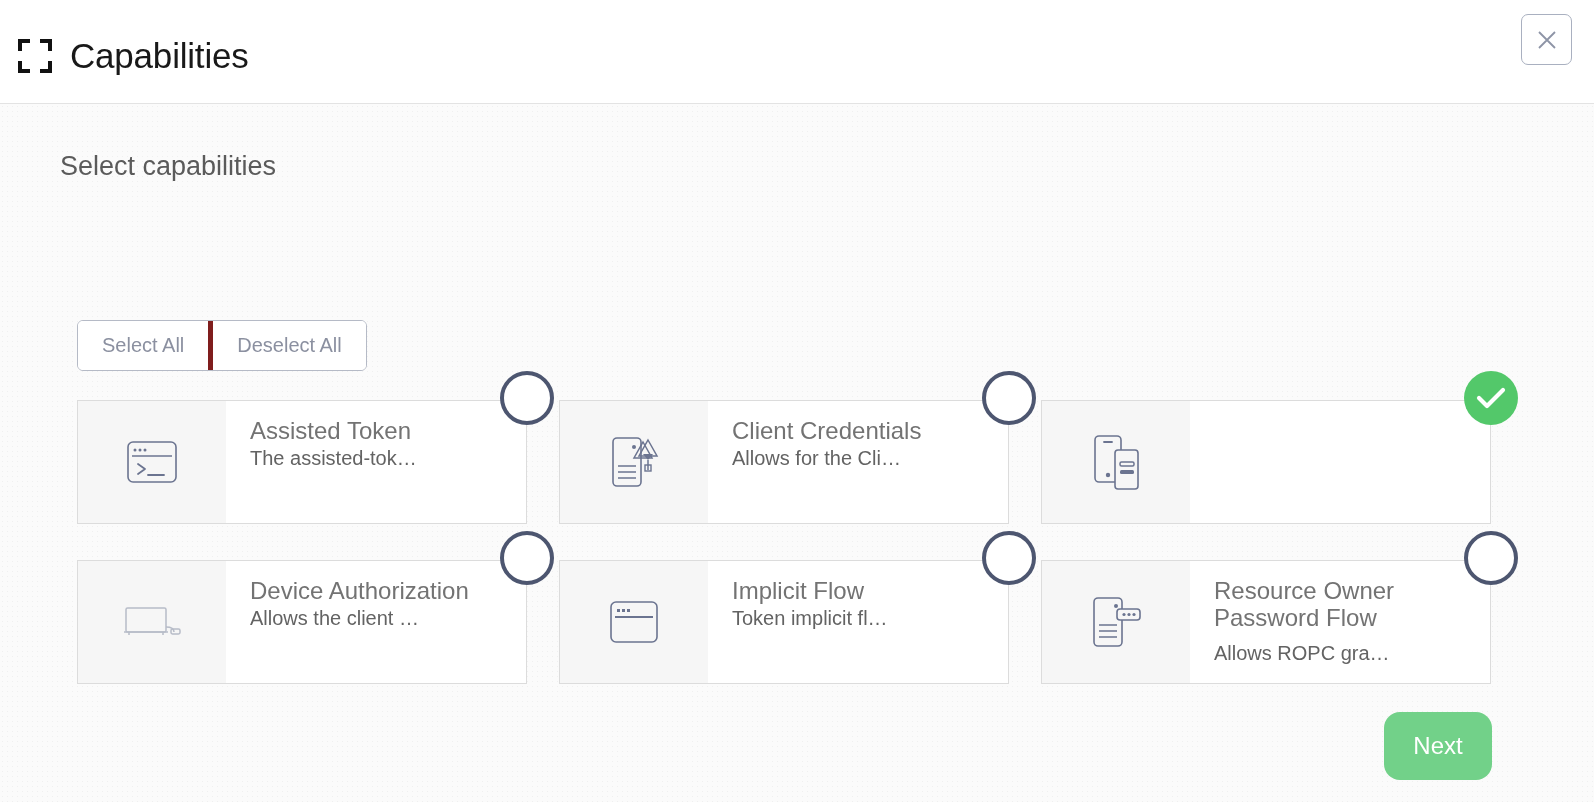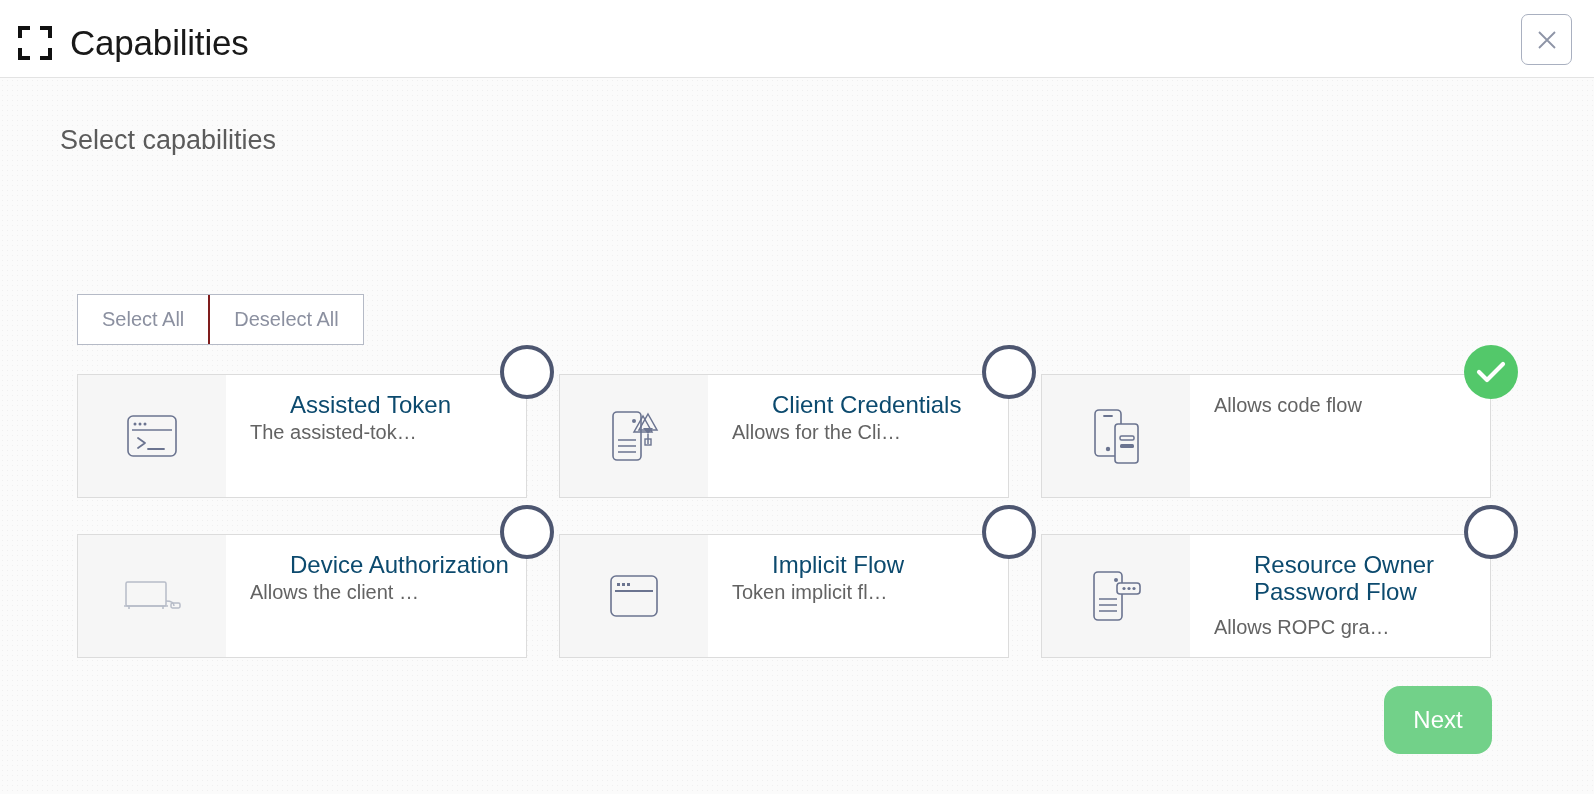--- a/index.html
+++ b/index.html
@@ -9,21 +9,21 @@
     width: 1594px;
     height: 802px;
     background: #ffffff;
     font-family: "Liberation Sans", sans-serif;
     overflow: hidden;
   }
 
   
   .titlebar {
     position: relative;
-    height: 78px;
+    height: 104px;
     background: #ffffff;
     border-bottom: 1px solid #e3e3e3;
     display: flex;
     align-items: center;
     padding: 8px 24px 0 18px;
   }
   .title-left {
     display: flex;
     align-items: center;
     gap: 18px;
@@ -85,36 +85,36 @@
     line-height: 1;
   }
 
   
   .btn-group {
     position: absolute;
     left: 77px;
     top: 216px;
     display: flex;
     border: 1px solid #b5bac6;
-    border-radius: 0;
+    border-radius: 6px;
     overflow: hidden;
     background: #ffffff;
   }
   .btn-group button {
     font-family: inherit;
     font-size: 20px;
     color: #8b90a0;
     background: #ffffff;
     border: 0;
     padding: 14px 24px 15px 24px;
     cursor: pointer;
     line-height: 1;
   }
   .btn-group button + button {
-    border-left: 2px solid #7f1d1d;
+    border-left: 5px solid #7f1d1d;
   }
 
   
   .grid {
     position: absolute;
     left: 77px;
     top: 296px;
     width: 1414px;
     display: grid;
     grid-template-columns: repeat(3, 450px);
@@ -148,24 +148,23 @@
   .card-body {
     flex: 1;
     padding: 17px 16px 0 24px;
     display: flex;
     flex-direction: column;
     justify-content: flex-start;
     overflow: hidden;
   }
   .card-title {
     font-size: 24px;
-    color: #0c4a6e;
+    color: #737373;
     line-height: 1.12;
     white-space: nowrap;
-    margin-left: 40px;
   }
   .card-title.two-line { white-space: normal; }
   .card-desc {
     margin-top: 2px;
     font-size: 20px;
     color: #636363;
     white-space: nowrap;
     overflow: hidden;
     text-overflow: ellipsis;
   }
@@ -303,21 +302,20 @@
               <rect x="4" y="3" width="26" height="46" rx="4" fill="none" stroke="#6b7490" stroke-width="1.6"></rect>
               <path d="M13 9 H21" stroke="#6b7490" stroke-width="1.8" stroke-linecap="round"></path>
               <circle cx="17" cy="42" r="2.2" fill="#6b7490"></circle>
               <rect x="24" y="17" width="23" height="39" rx="3" fill="#f6f6f6" stroke="#6b7490" stroke-width="1.6"></rect>
               <rect x="29" y="29" width="14" height="4" rx="1.5" fill="none" stroke="#6b7490" stroke-width="1.5"></rect>
               <rect x="29" y="37" width="14" height="4" rx="1.5" fill="#6b7490"></rect>
             </svg>
           </span>
         </div>
         <div class="card-body">
-          <div class="card-desc">Allows code flow</div>
         </div>
       </div>
       <div class="badge on">
         <span>
           <svg width="30" height="24" viewBox="0 0 30 24" aria-hidden="true">
             <path d="M3 12 L11 20 L27 4" fill="none" stroke="#ffffff" stroke-width="4.2" stroke-linecap="round" stroke-linejoin="round"></path>
           </svg>
         </span>
       </div>
     </div>

